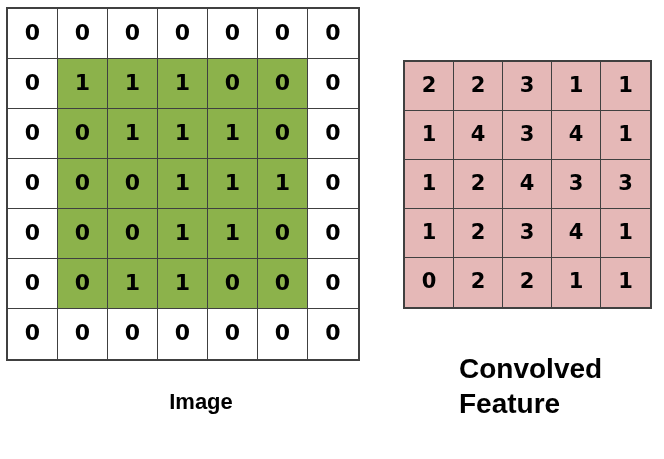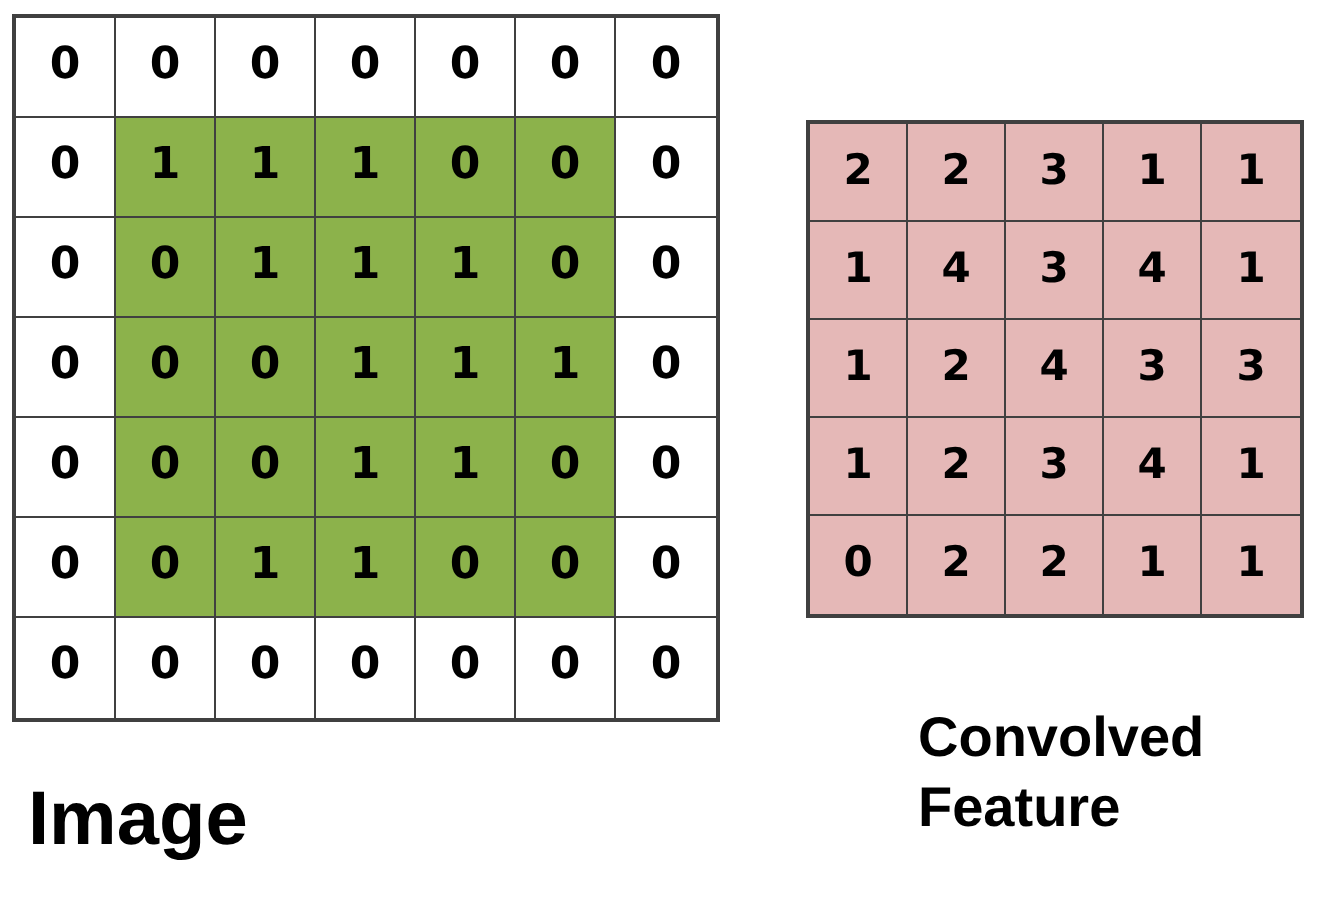--- a/index.html
+++ b/index.html
@@ -53,25 +53,25 @@
   #image-grid .cell:nth-child(n+43) { border-bottom: none; }
   #convolved-grid .cell:nth-child(5n) { border-right: none; }
   #convolved-grid .cell:nth-child(n+21) { border-bottom: none; }
   .label {
     position: absolute;
     font-weight: 700;
     color: var(--text);
     font-family: "Liberation Sans", "DejaVu Sans", sans-serif;
   }
   #image-label {
-    left: 14px;
+    left: 24px;
     top: 389px;
     width: 354px;
-    text-align: left;
-    font-size: 38px;
+    text-align: center;
+    font-size: 22px;
   }
   #convolved-label {
     left: 459px;
     top: 351px;
     font-size: 28px;
     line-height: 1.26;
     white-space: pre-line;
   }
 </style>
 </head>

